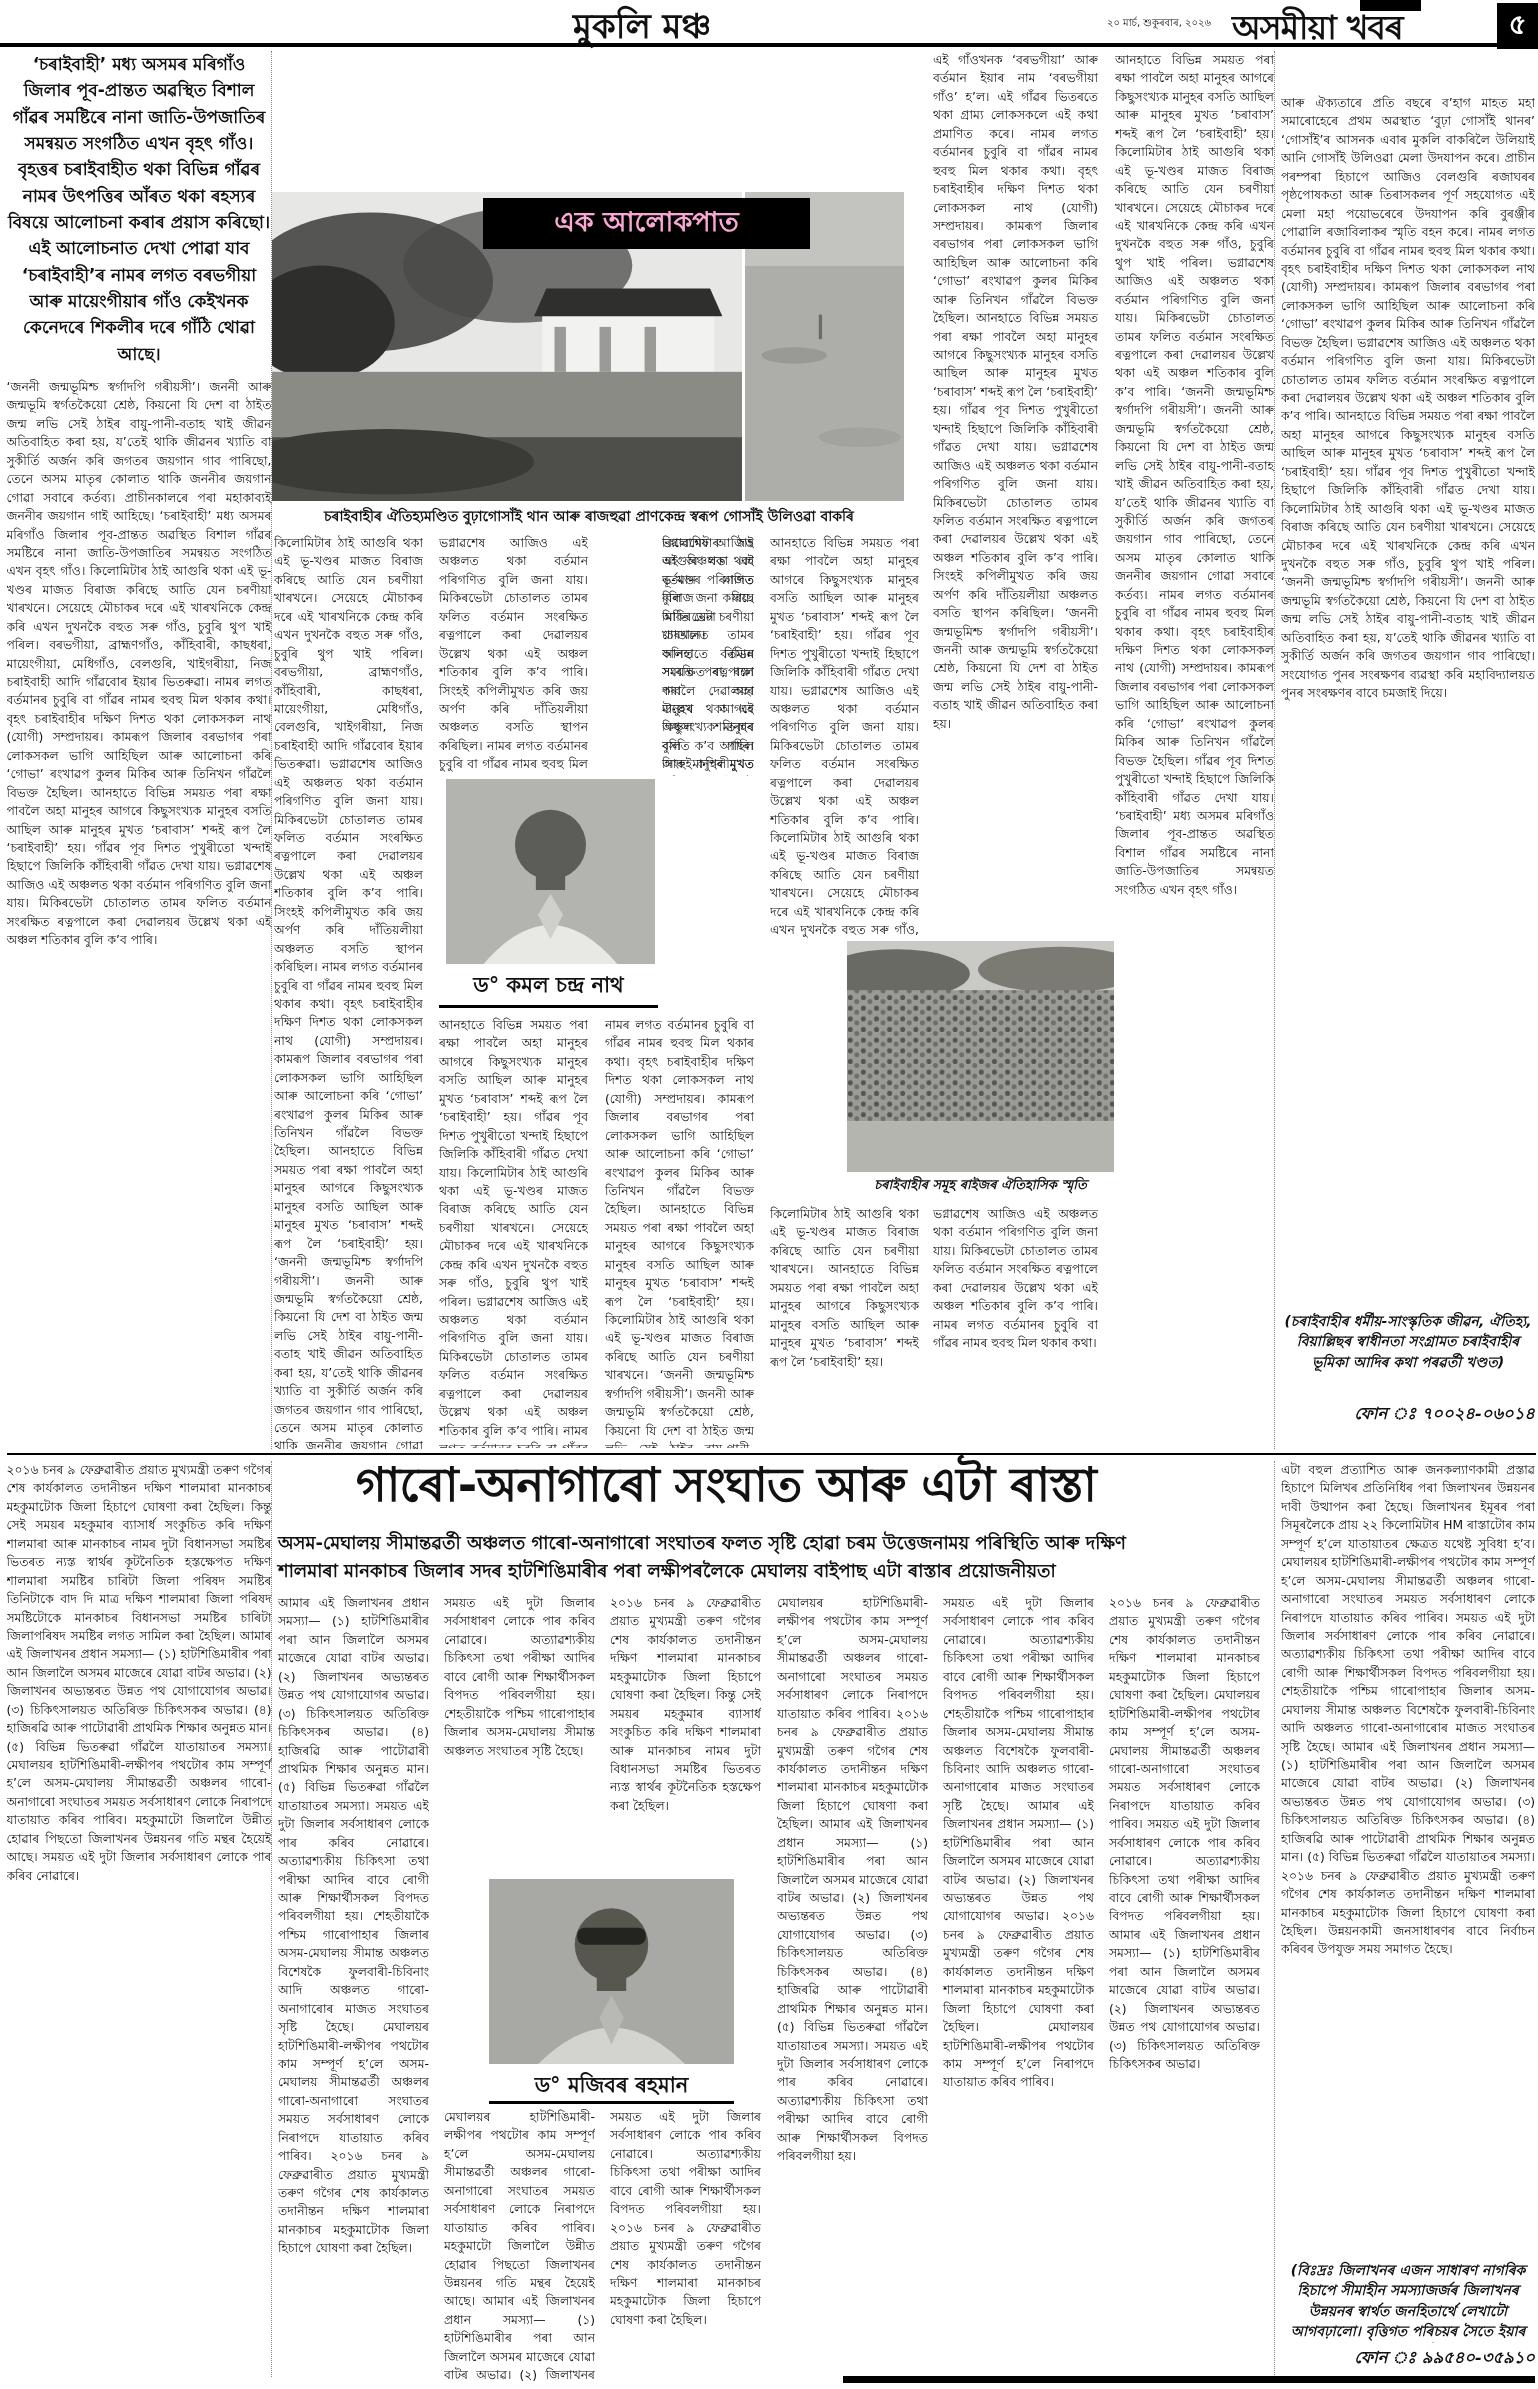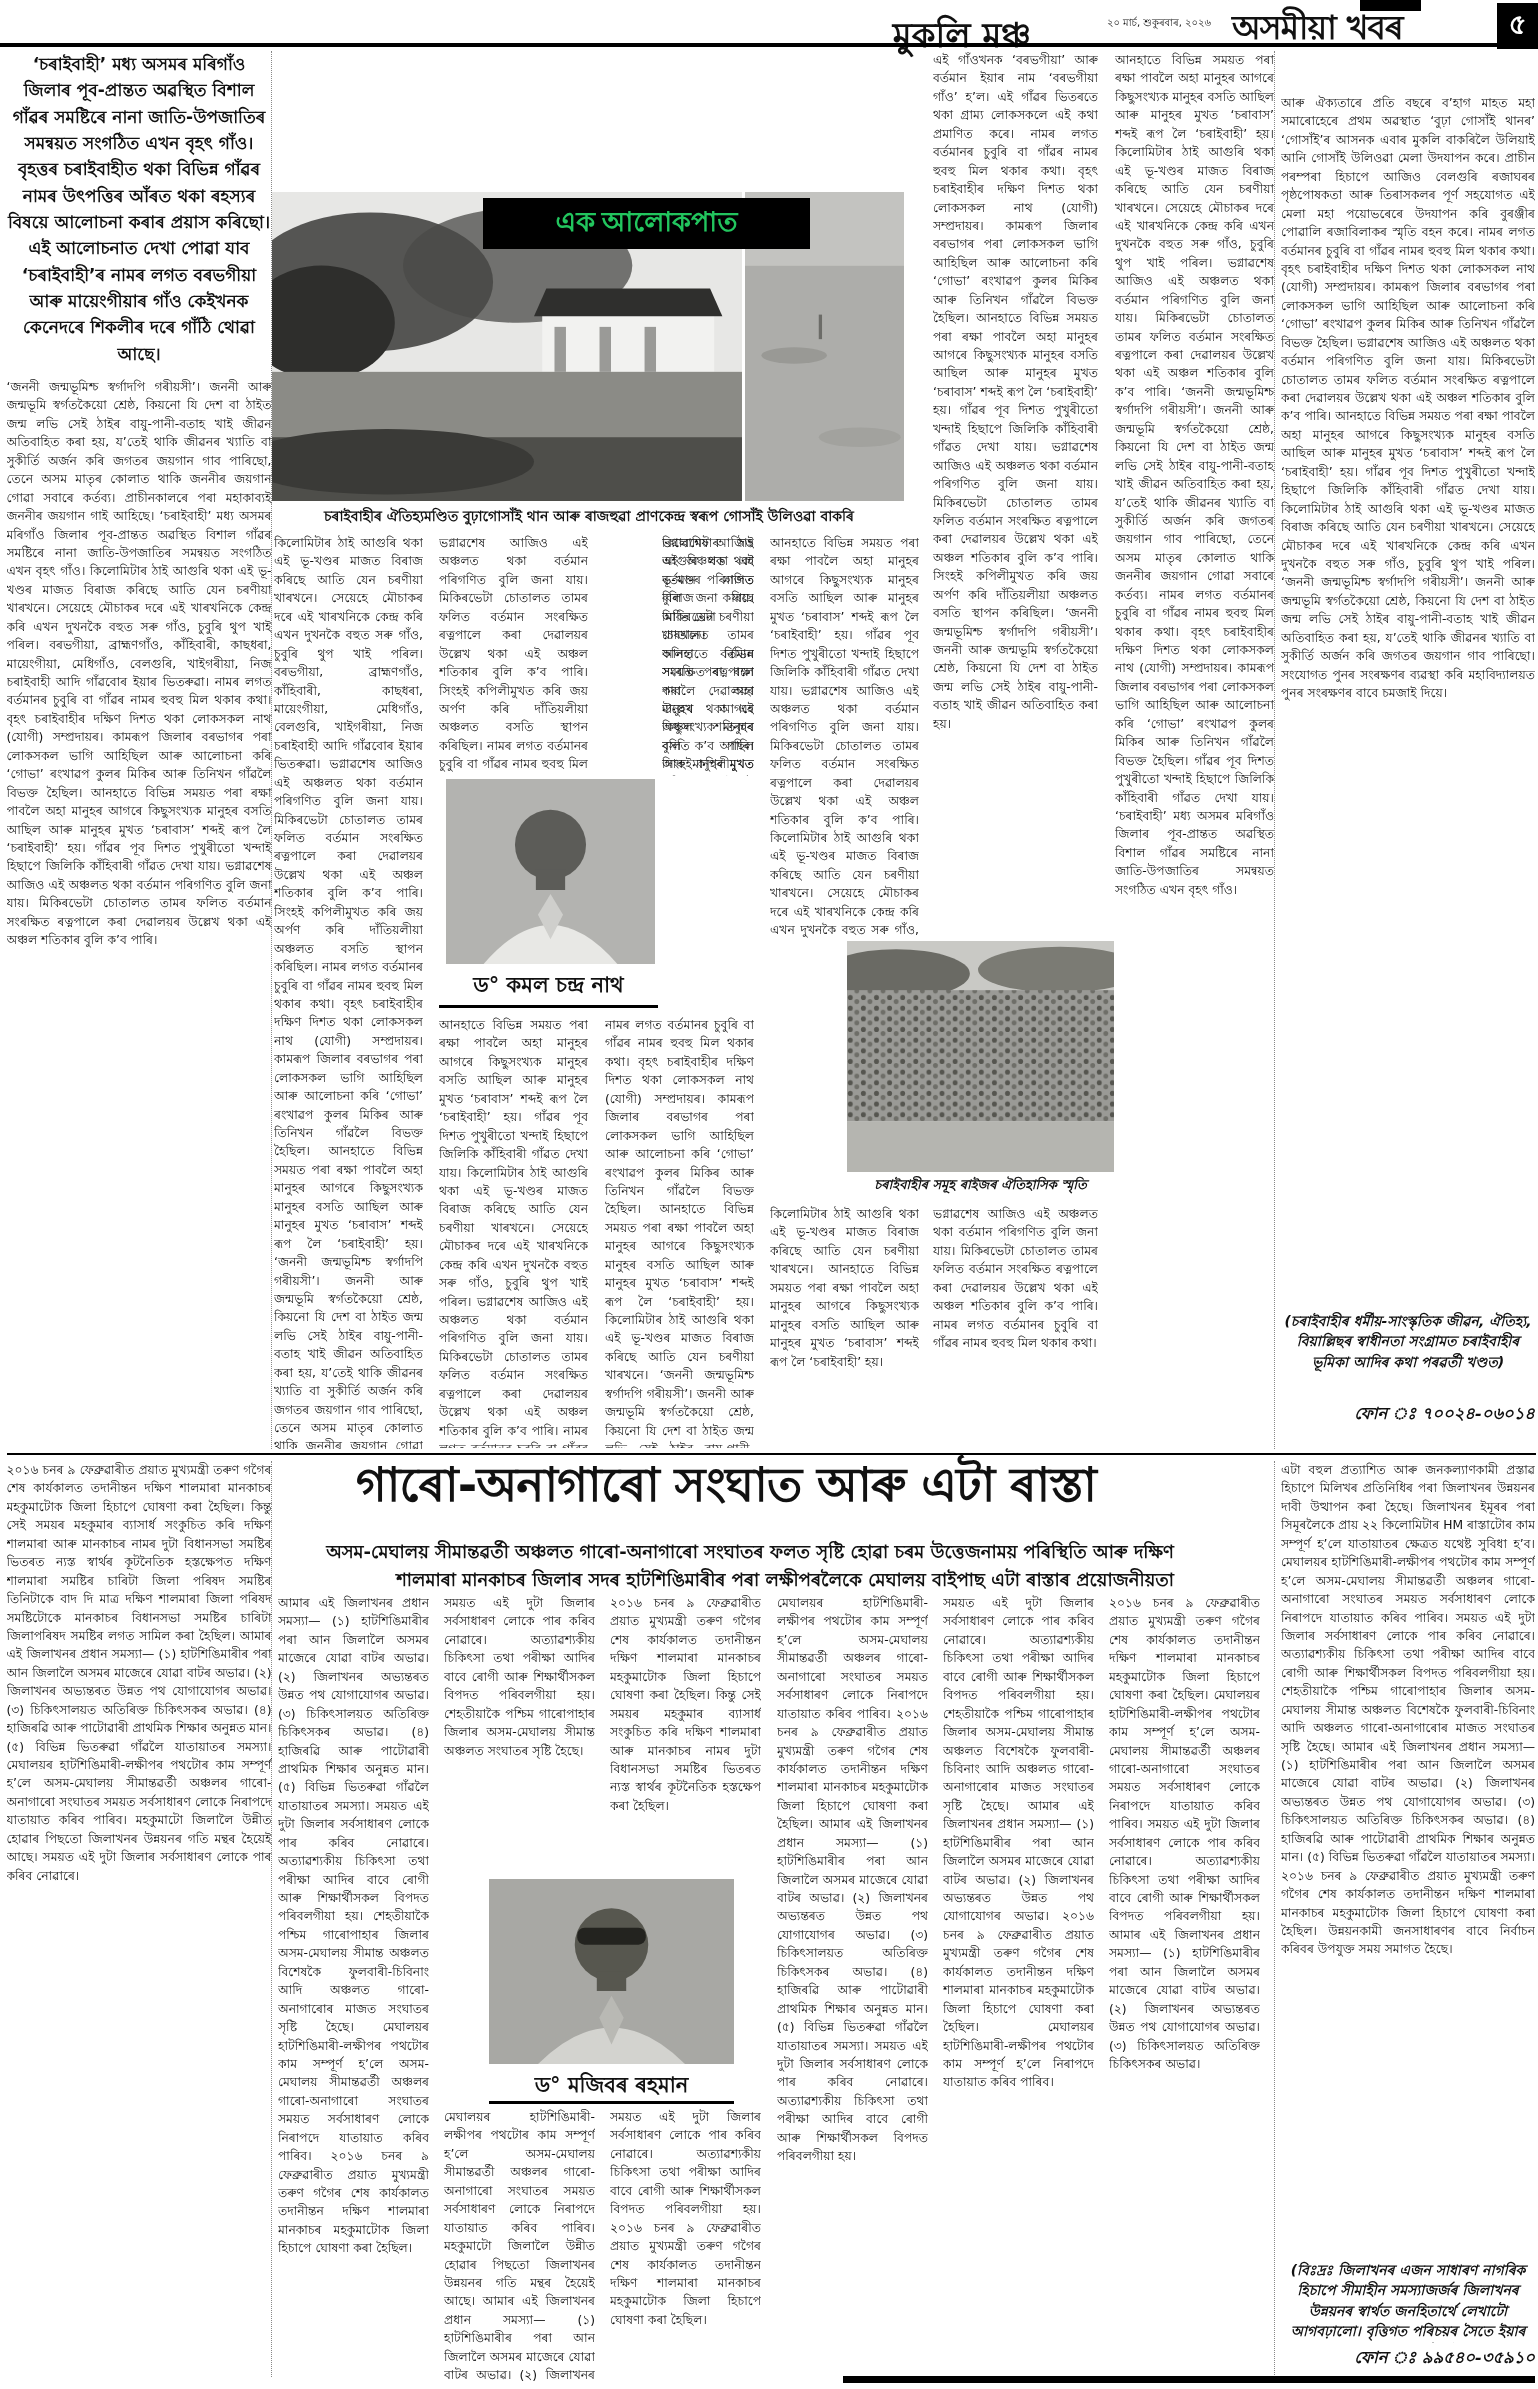--- a/index.html
+++ b/index.html
@@ -1,26 +1,26 @@
 <!DOCTYPE html>
 <html style="font-size:13px"><head>
 <meta charset="utf-8">
 <style>
   html,body{margin:0;padding:0;background:#e9e9e9;}
   .page{position:relative;width:1538px;height:2389px;background:#ffffff;
         font-family:"DejaVu Sans",sans-serif;color:#111;overflow:hidden;margin:0 auto;}
   .abs{position:absolute;}
   .txt{overflow:hidden;text-align:justify;font-size:12.3px;line-height:1.5;
        word-break:break-word;hyphens:auto;}
-  .center{text-align:right;margin-top:9px;}
+  .center{text-align:left;}
   .headline{font-weight:800;text-align:center;line-height:1.05;letter-spacing:-0.8px;}
   .rule{background:#000;}
   .vrule{border-left:0.8px dotted #888;width:0;}
-  .kicker{background:#000;color:#22c55e;display:flex;align-items:center;justify-content:center;
-          font-weight:700;z-index:5;font-family:Liberation Serif, serif;}
+  .kicker{background:#000;color:#f9a8d4;display:flex;align-items:center;justify-content:center;
+          font-weight:700;z-index:5;}
   .caption{font-weight:700;text-align:center;overflow:hidden;}
   .authname{font-weight:700;text-align:center;overflow:hidden;}
   .photo{overflow:hidden;background:#cfcfcf;}
   .photo svg{display:block;width:100%;height:100%;}
   .footnote{font-style:italic;font-weight:600;text-align:center;line-height:1.45;
             font-size:14px;overflow:hidden;}
   .phone{font-style:italic;font-weight:700;text-align:right;font-size:16.4px;overflow:hidden;}
   .masthead{font-weight:800;letter-spacing:-0.8px;}
   .pageno{background:#000;color:#fff;display:flex;align-items:center;justify-content:center;
           font-weight:700;}

